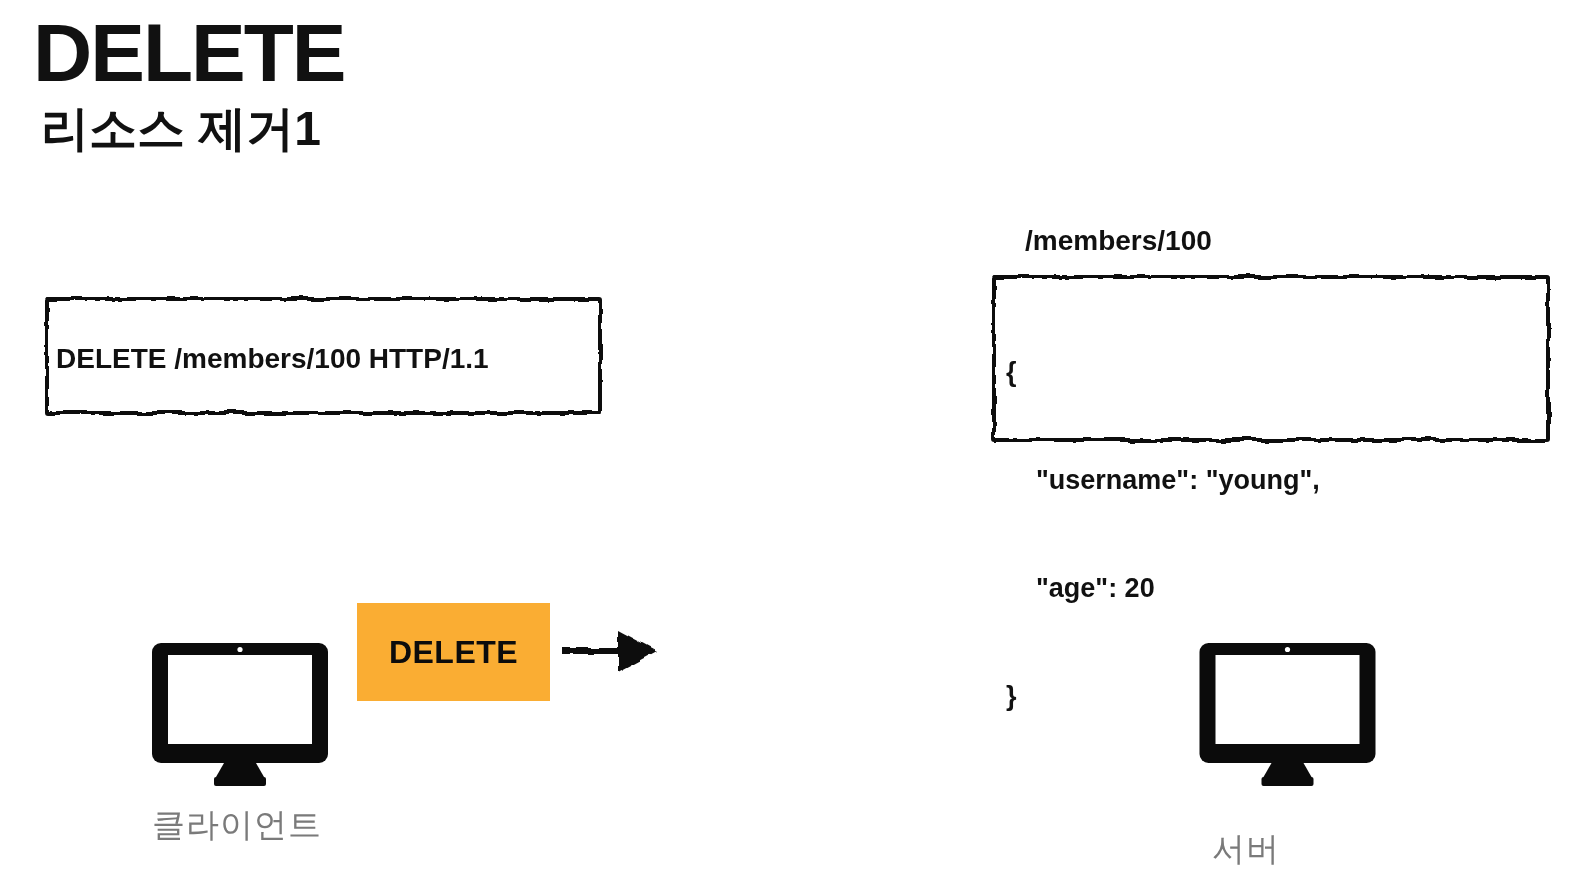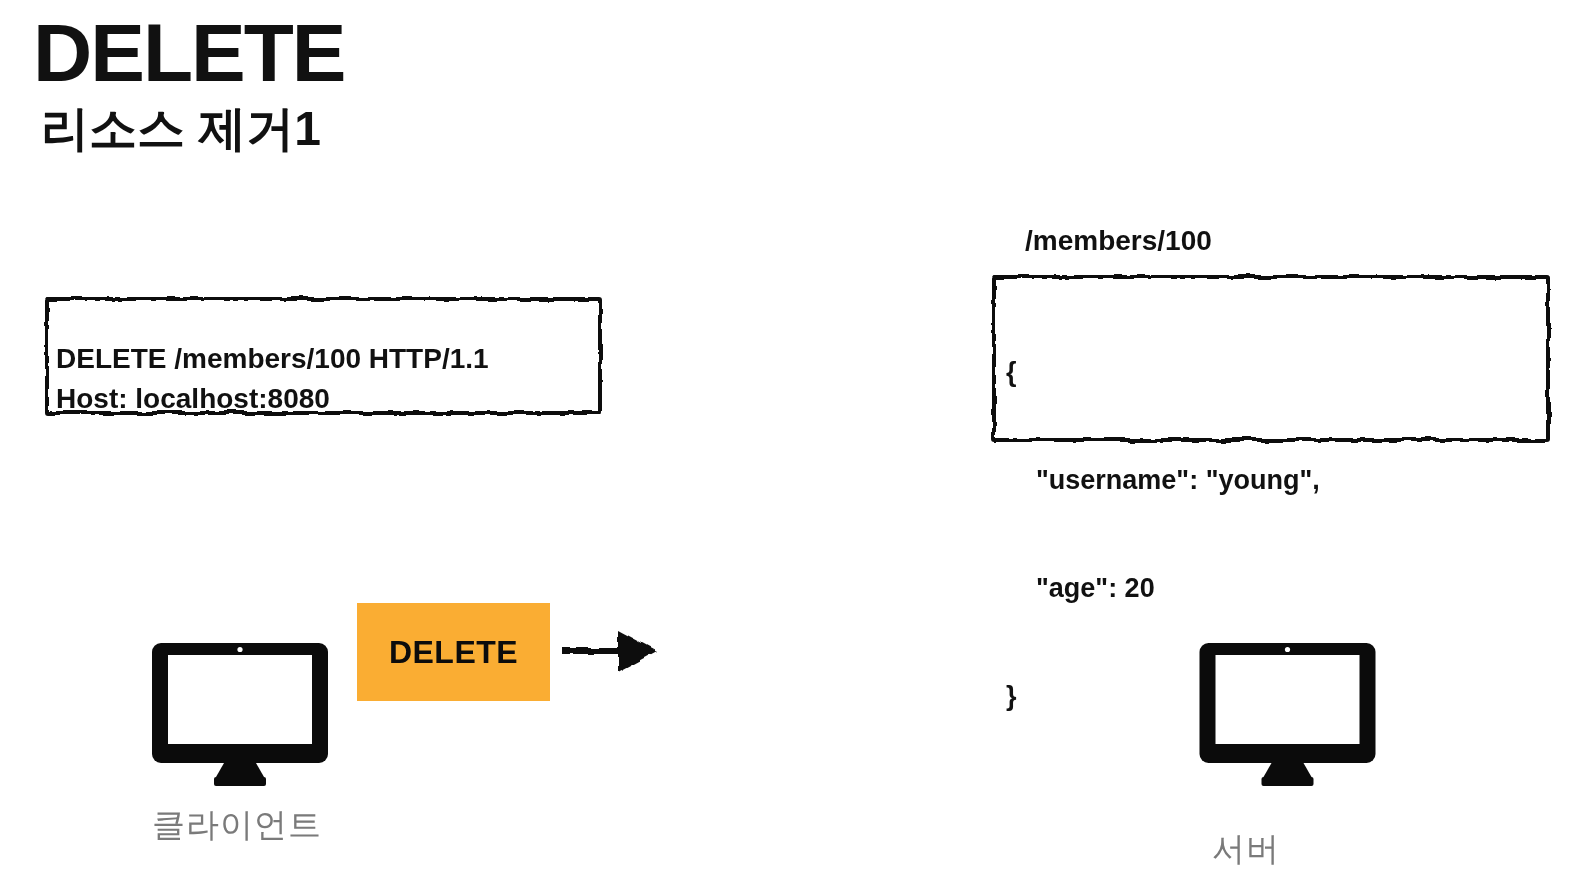--- a/index.html
+++ b/index.html
@@ -93,21 +93,20 @@
   </defs>
 </svg>
 
 <div class="abs page-title">DELETE</div>
 <div class="abs page-subtitle">리소스 제거1</div>
 
 <div class="abs sketch-box request-box">
   <div class="sketch-edge"></div>
   <div class="request-text">
     <div>DELETE /members/100 HTTP/1.1</div>
-    <div>Host: localhost:8080</div>
   </div>
 </div>
 
 <div class="abs resource-label">/members/100</div>
 <div class="abs sketch-box json-box">
   <div class="sketch-edge"></div>
   <div class="json-text">
     <div>{</div>
     <div class="indent">"username": "young",</div>
     <div class="indent">"age": 20</div>

